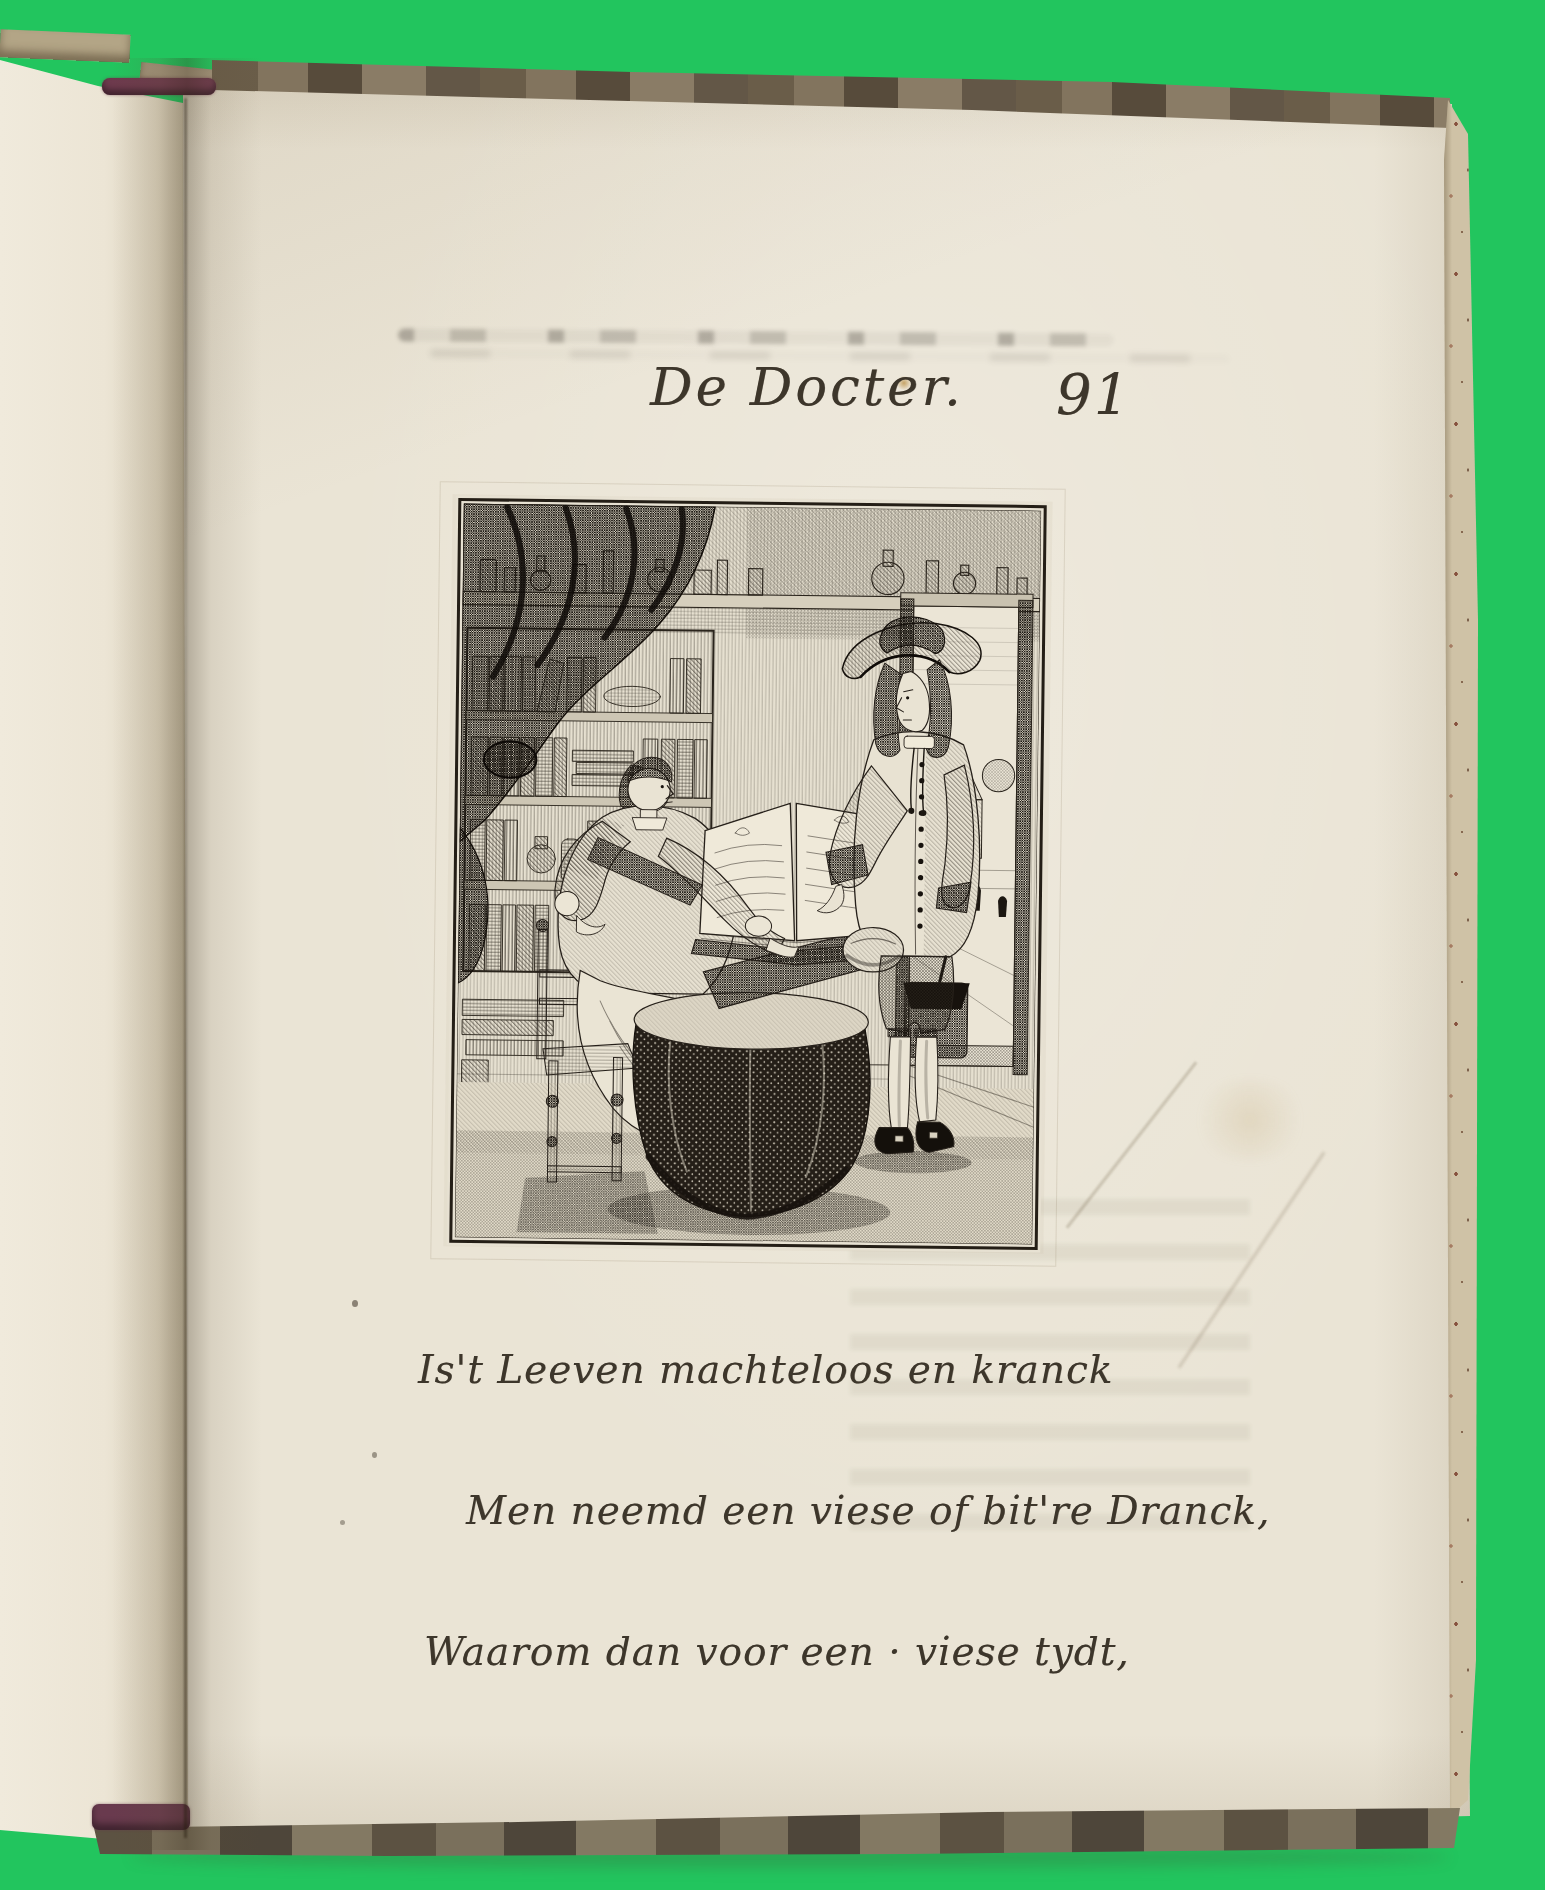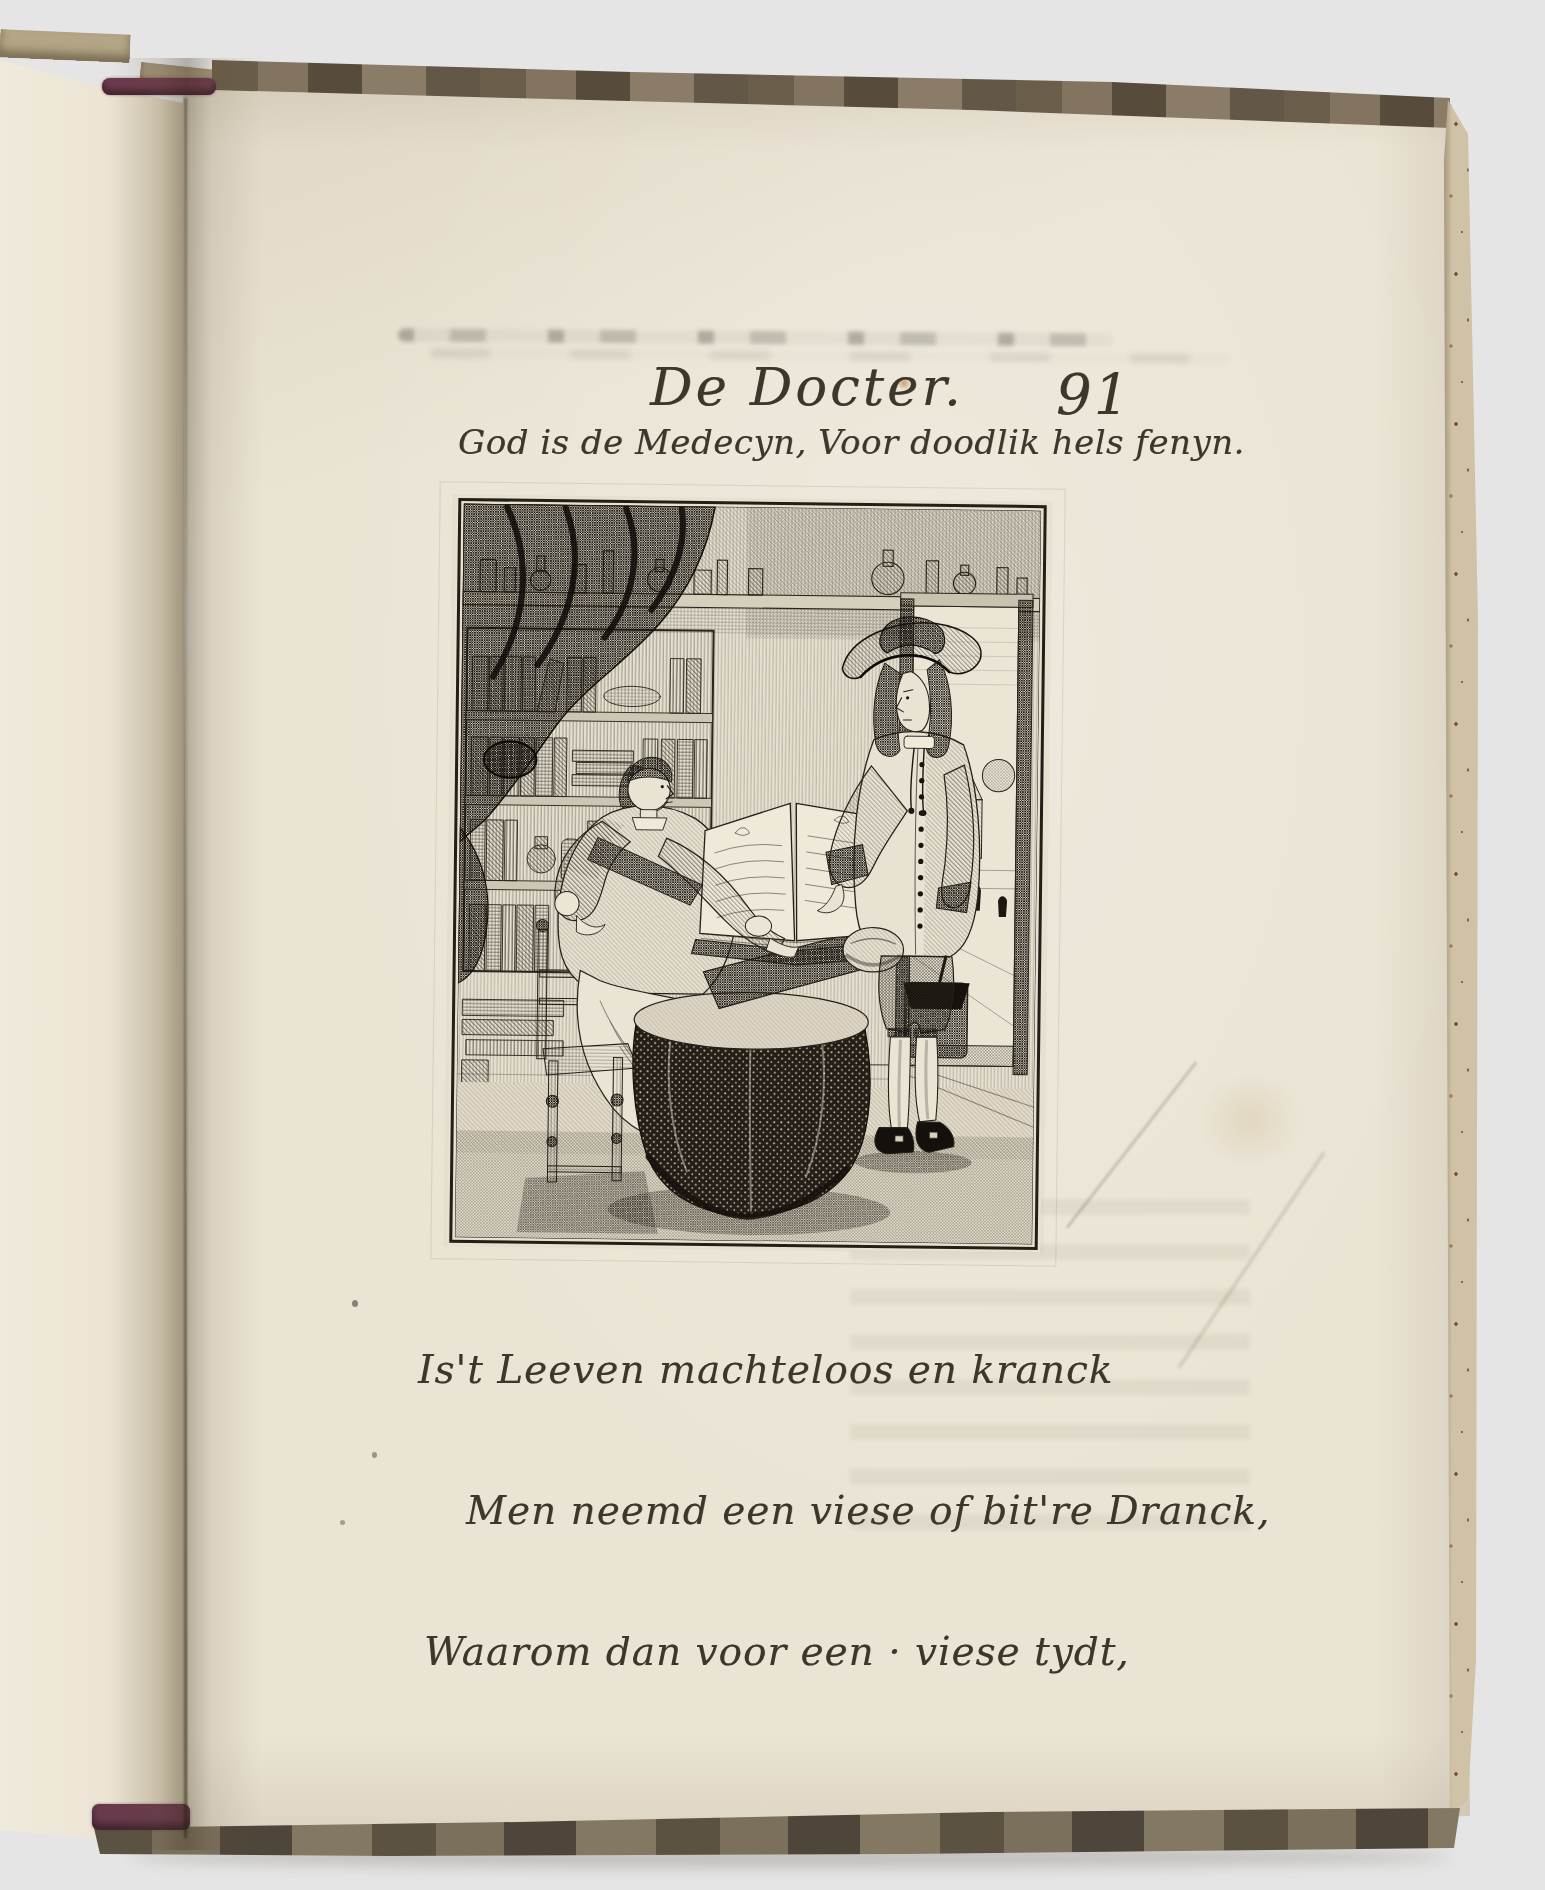--- a/index.html
+++ b/index.html
@@ -1,18 +1,18 @@
 <!DOCTYPE html>
 <html><head>
 <meta charset="utf-8">
 <style>
   html,body{margin:0;padding:0;}
   body{width:1545px;height:1890px;background:#ffffff;overflow:hidden;
        font-family:"DejaVu Serif", serif;}
-  .photo{position:relative;width:1545px;height:1890px;background:#e5e5e5;}
+  .photo{position:relative;width:1545px;height:1890px;background:#22c55e;}
   .photo *{position:absolute;box-sizing:border-box;}
 
   
   .left-page{left:0;top:0;width:190px;height:1890px;
     clip-path:polygon(0 60px,98px 86px,188px 104px,188px 1846px,92px 1838px,0 1830px);
     background:linear-gradient(to right,#f0eadc 0%,#ece5d5 55%,#ddd4bf 82%,#c6bba1 100%);}
   .main-page{left:150px;top:60px;width:1330px;height:1800px;
     clip-path:polygon(33px 26px,1302px 44px,1320px 1756px,38px 1782px);
     background:
       radial-gradient(ellipse at 58% 34%, rgba(255,255,255,.18) 0%, rgba(255,255,255,0) 55%),
@@ -114,21 +114,20 @@
   <div class="stain-b"></div>
   <div class="crease1"></div>
   <div class="crease2"></div>
   <div class="ghost"></div>
   <div class="fleck1"></div>
   <div class="fleck2"></div>
   <div class="fleck3"></div>
 
   <div class="ink title">De Docter.</div>
   <div class="ink pageno">91</div>
-  <div class="ink motto">God is de Medecyn, Voor doodlik hels fenyn.</div>
 
   <div class="plate-wrap" role="img" aria-label="Etched emblem: a doctor in cap and gown seated at a draped round table consulting a large open book on a stand; a man in a wide-brimmed hat stands before the table holding a round loaf and a satchel; shelves of flasks and books behind, a drawn curtain at upper left and an open doorway onto a street at right.">
     <svg viewBox="0 0 590 745" xmlns="http://www.w3.org/2000/svg">
       <defs>
         <pattern id="pv" width="3.4" height="3.4" patternUnits="userSpaceOnUse">
             <path d="M1,0 V3.4" stroke="#3a332a" stroke-width="0.55"></path>
           </pattern>
         <pattern id="ph" width="3.4" height="3.4" patternUnits="userSpaceOnUse">
             <path d="M0,1 H3.4" stroke="#3a332a" stroke-width="0.55"></path>
           </pattern>

